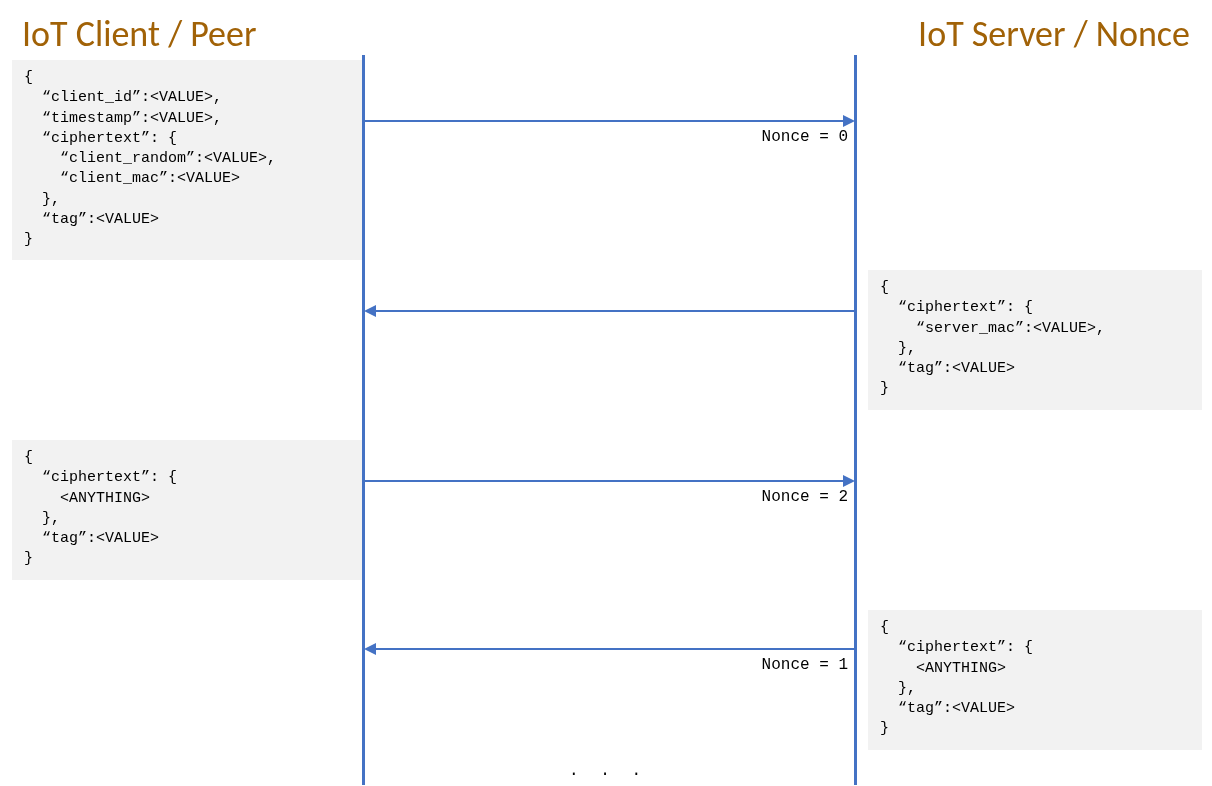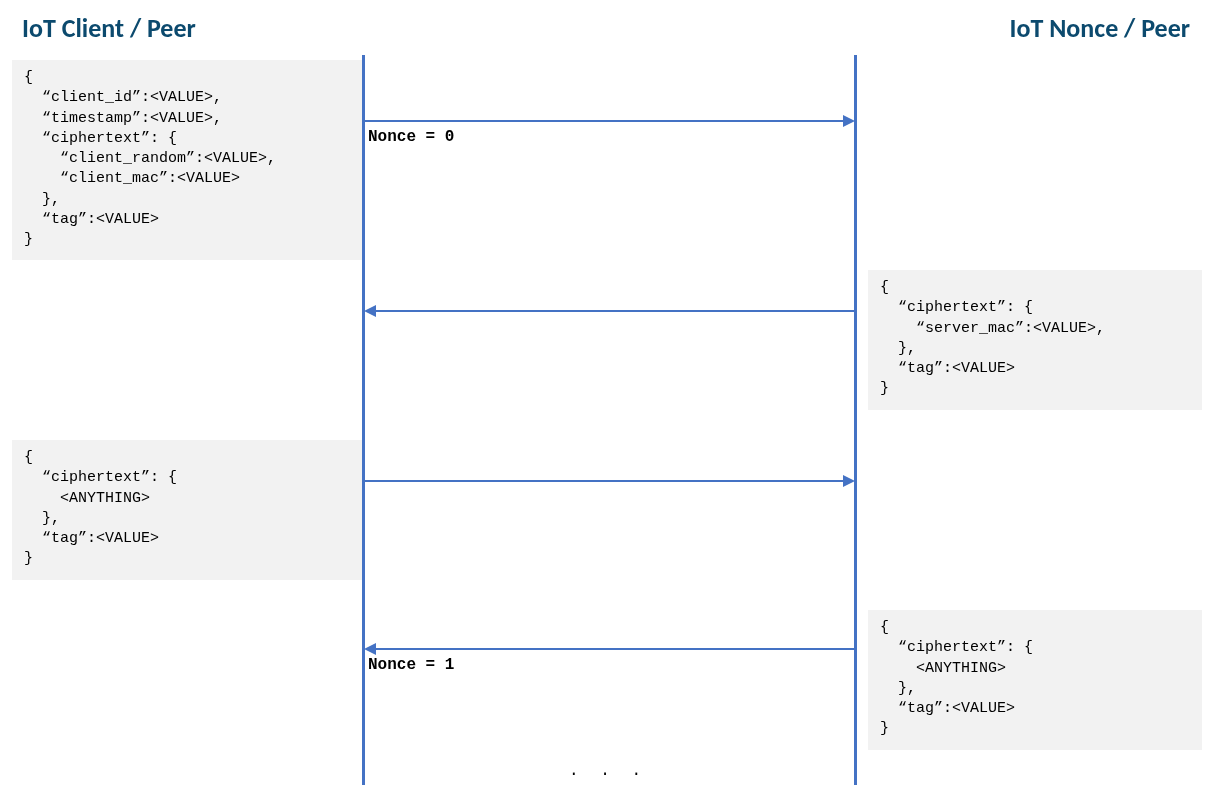--- a/index.html
+++ b/index.html
@@ -11,23 +11,23 @@
     font-family: Calibri, Arial, sans-serif;
     overflow: hidden;
   }
   .canvas {
     position: relative;
     width: 1212px;
     height: 786px;
   }
   .title {
     position: absolute;
-    font-weight: bold;
-    font-size: 26px;
-    color: #0c4a6e;
+    font-weight: normal;
+    font-size: 36px;
+    color: #a16207;
   }
   .lifeline {
     position: absolute;
     width: 0;
     border-left: 3px solid #4472C4;
   }
   .msg-box {
     position: absolute;
     background: #f2f2f2;
     padding: 8px 12px 10px 12px;
@@ -53,42 +53,42 @@
     position: absolute;
     width: 0; height: 0;
     border-top: 6px solid transparent;
     border-bottom: 6px solid transparent;
     border-right: 12px solid #4472C4;
   }
   .nonce-label {
     position: absolute;
     font-family: Consolas, "Courier New", monospace;
     font-size: 16px;
-    font-weight: bold;
+    font-weight: normal;
     color: #000;
     width: 480px;
-    text-align: left;
+    text-align: right;
   }
   .ellipsis {
     position: absolute;
     font-family: Consolas, "Courier New", monospace;
     font-size: 16px;
     letter-spacing: 6px;
     color: #000;
     width: 480px;
     text-align: center;
   }
 </style>
 </head>
 <body>
 
 <div class="canvas">
 
   <div class="title" style="left:22px; top:12px;">IoT Client / Peer</div>
-  <div class="title" style="right:22px; top:12px; text-align:right;">IoT Nonce / Peer</div>
+  <div class="title" style="right:22px; top:12px; text-align:right;">IoT Server / Nonce</div>
 
   <div class="lifeline" style="left:362px; top:55px; height:730px;"></div>
   <div class="lifeline" style="left:854px; top:55px; height:730px;"></div>
 
   <div class="msg-box" style="left:12px; top:60px; width:326px;">{
   “client_id”:&lt;VALUE&gt;,
   “timestamp”:&lt;VALUE&gt;,
   “ciphertext”: {
     “client_random”:&lt;VALUE&gt;,
     “client_mac”:&lt;VALUE&gt;
@@ -112,20 +112,21 @@
 
   <div class="msg-box" style="left:12px; top:440px; width:326px;">{
   “ciphertext”: {
     &lt;ANYTHING&gt;
   },
   “tag”:&lt;VALUE&gt;
 }</div>
 
   <div class="arrow-row" style="left:365px; top:480px; width:478px;"></div>
   <div class="arrow-head-right" style="left:843px; top:475px;"></div>
+  <div class="nonce-label" style="left:368px; top:488px;">Nonce = 2</div>
 
   <div class="msg-box" style="left:868px; top:610px; width:310px;">{
   “ciphertext”: {
     &lt;ANYTHING&gt;
   },
   “tag”:&lt;VALUE&gt;
 }</div>
 
   <div class="arrow-row" style="left:376px; top:648px; width:478px;"></div>
   <div class="arrow-head-left" style="left:364px; top:643px;"></div>

